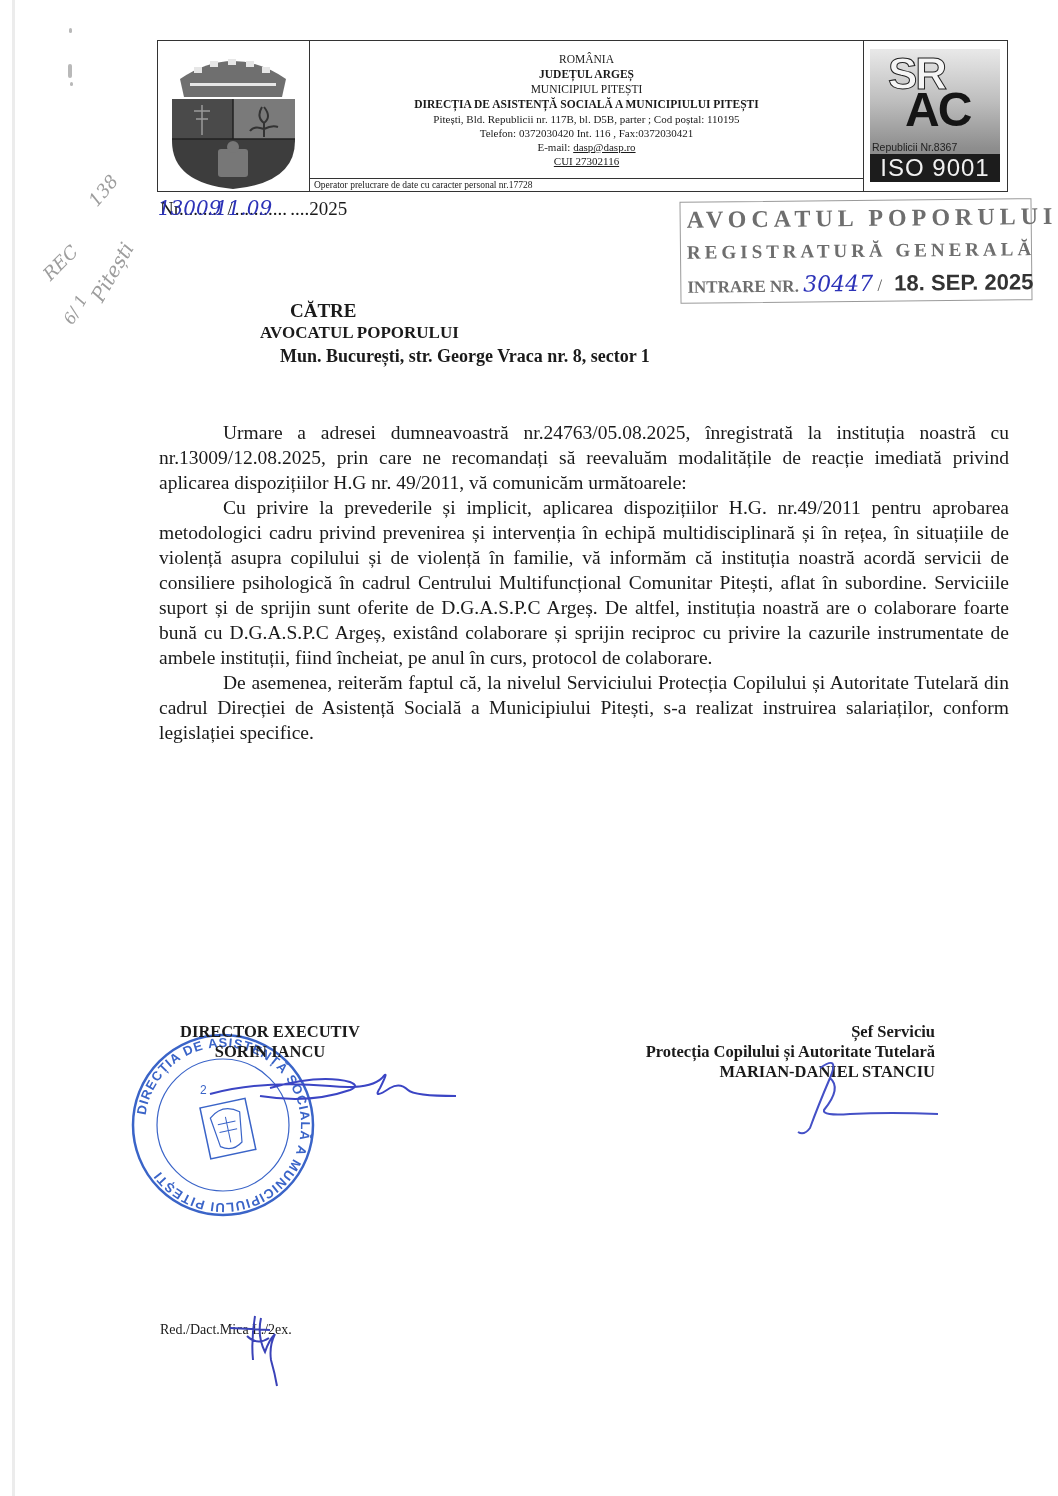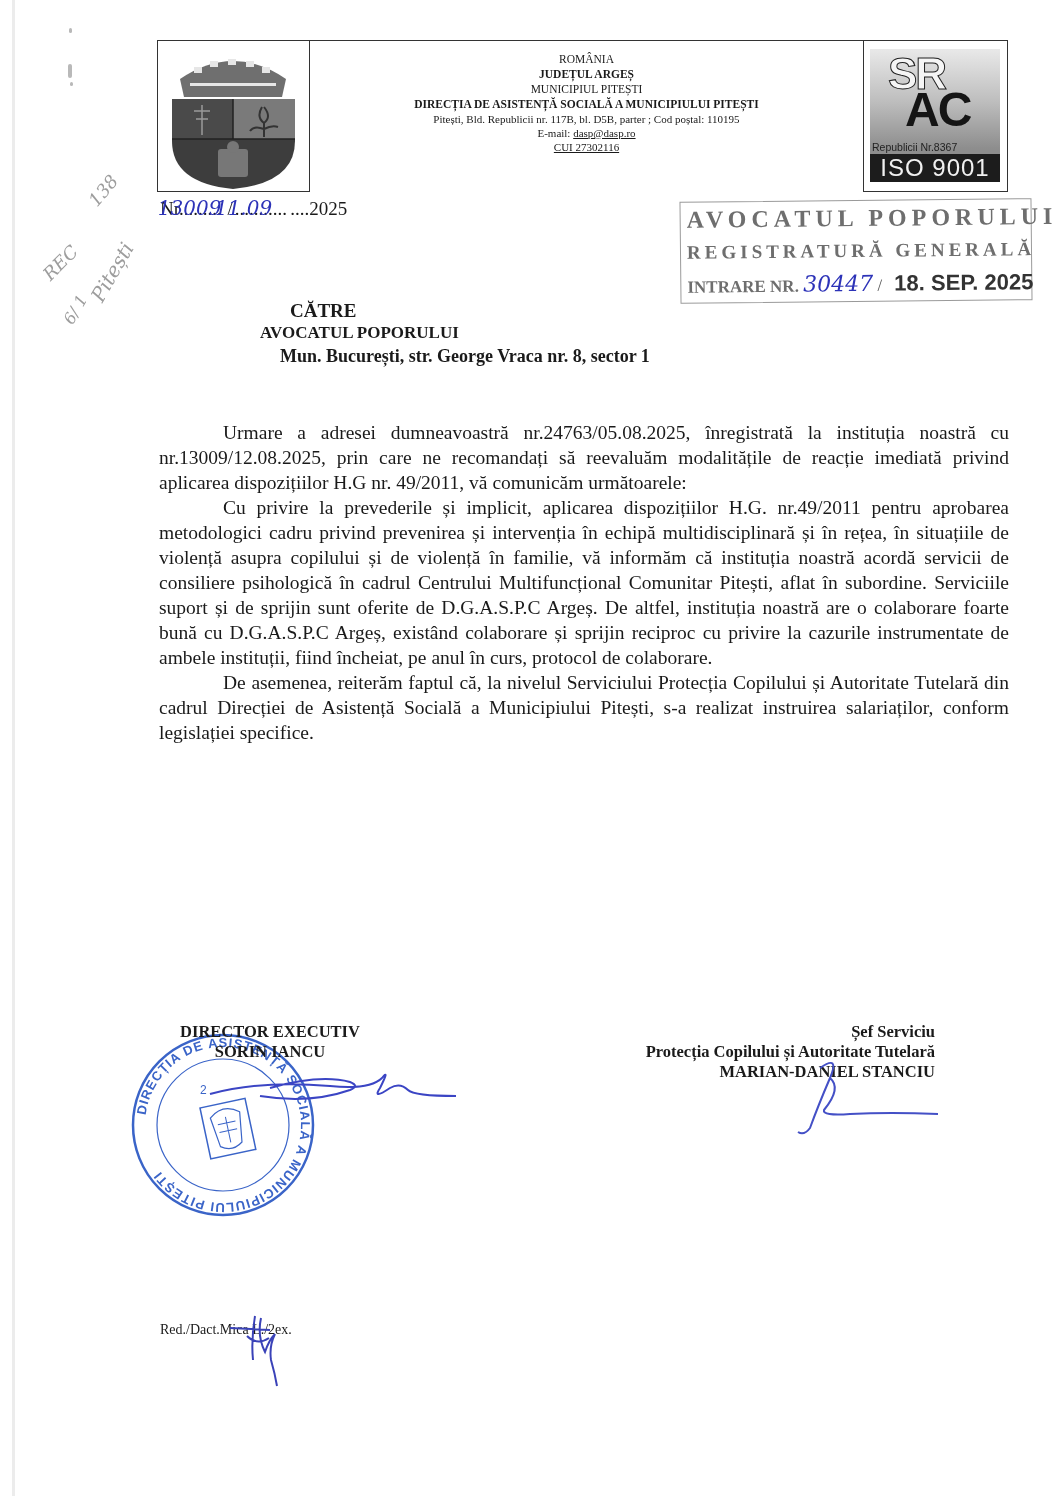--- a/index.html
+++ b/index.html
@@ -108,25 +108,27 @@
     </svg>
   </div>
 
   <div class="addr-cell">
     <div class="addr">
       <div>ROMÂNIA</div>
       <div class="b">JUDEȚUL ARGEȘ</div>
       <div>MUNICIPIUL PITEȘTI</div>
       <div class="b">DIRECȚIA DE ASISTENȚĂ SOCIALĂ A MUNICIPIULUI PITEȘTI</div>
       <div class="small">Pitești, Bld. Republicii nr. 117B, bl. D5B, parter ; Cod poștal: 110195</div>
+      <div class="small">Telefon: 0372030420 Int. 116 , Fax:0372030421</div>
       <div class="small"><span>E-mail: </span><span class="u">dasp@dasp.ro</span></div>
       <div class="small u">CUI 27302116</div>
     </div>
   </div>
 
+  <div class="op-cell">Operator prelucrare de date cu caracter personal nr.17728</div>
 
   <div class="logo-cell">
     <div class="srac">
       <div class="sr">SR</div>
       <div class="ac">AC</div>
       <div class="cert">Republicii Nr.8367</div>
       <div class="iso">ISO 9001</div>
     </div>
   </div>
 </div>

